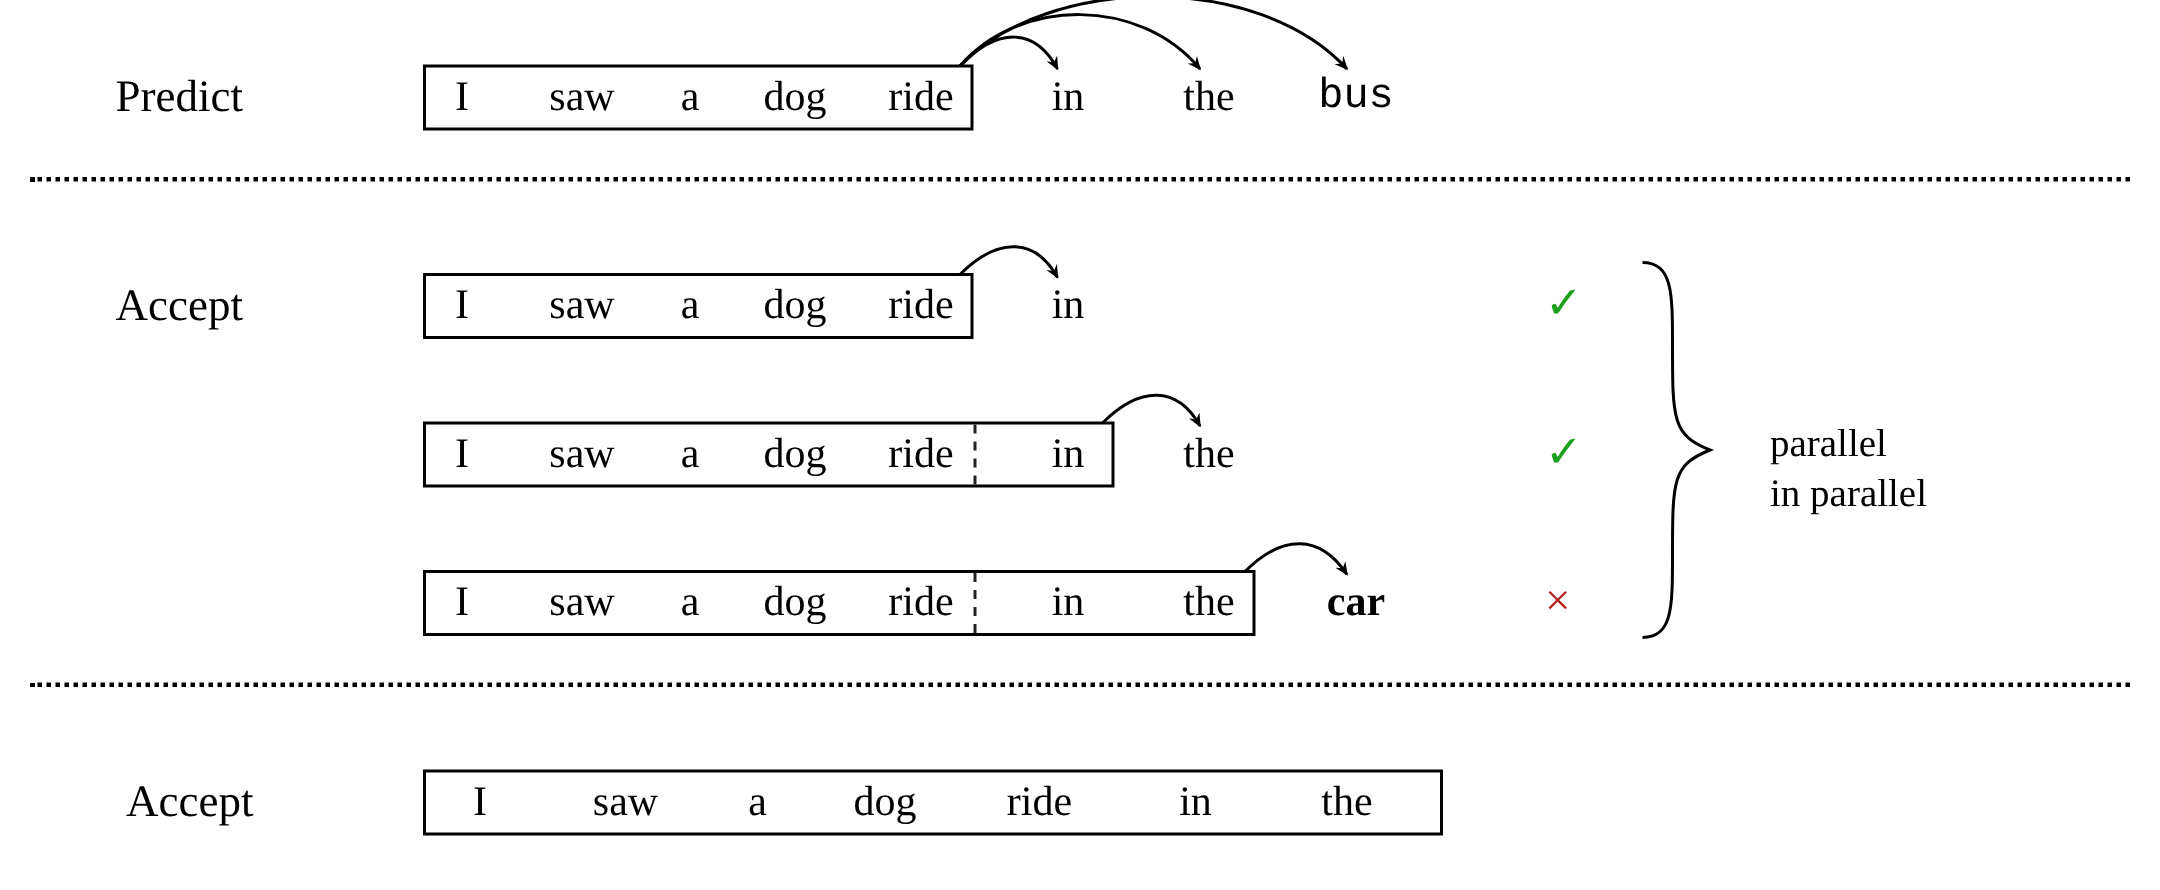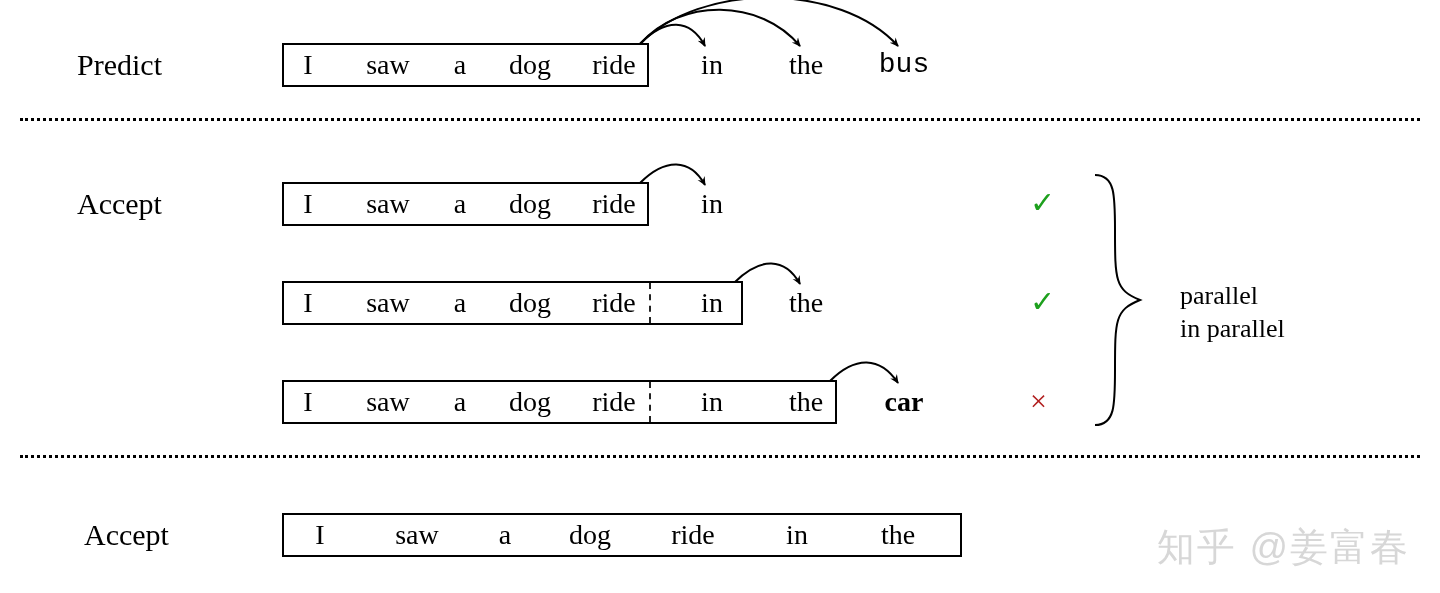--- a/index.html
+++ b/index.html
@@ -144,21 +144,20 @@
 
   <div class="boxed" style="left:282px; top:513px; width:680px; height:44px;"></div>
   <span class="token" style="left:320px; top:521px;">I</span>
   <span class="token" style="left:417px; top:521px;">saw</span>
   <span class="token" style="left:505px; top:521px;">a</span>
   <span class="token" style="left:590px; top:521px;">dog</span>
   <span class="token" style="left:693px; top:521px;">ride</span>
   <span class="token" style="left:797px; top:521px;">in</span>
   <span class="token" style="left:898px; top:521px;">the</span>
 
-  <div class="watermark">知乎 @姜富春</div>
 
   <svg class="overlay" viewBox="0 0 1440 593">
     <defs>
       <marker id="ah" markerWidth="10" markerHeight="10" refX="8" refY="5" orient="auto" markerUnits="userSpaceOnUse">
         <path d="M0,1 L9,5 L0,9 L3,5 Z" fill="#000"></path>
       </marker>
     </defs>
 
     <path d="M 640 44 C 665 18, 690 18, 705 46" fill="none" stroke="#000" stroke-width="2" marker-end="url(#ah)"></path>
     <path d="M 640 44 C 680 -2, 760 -2, 800 46" fill="none" stroke="#000" stroke-width="2" marker-end="url(#ah)"></path>

